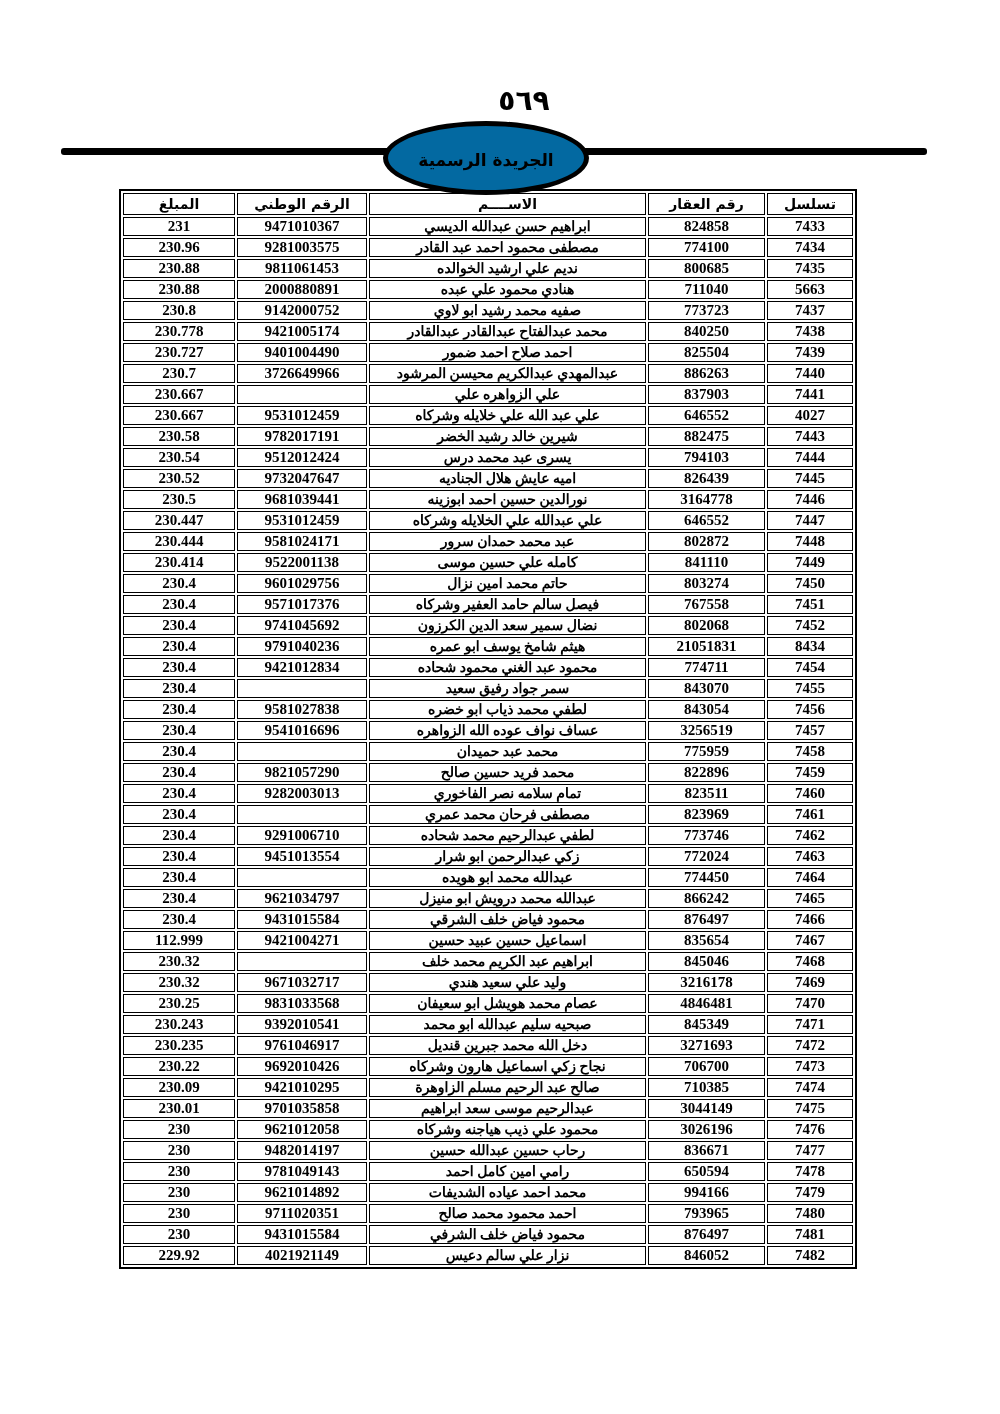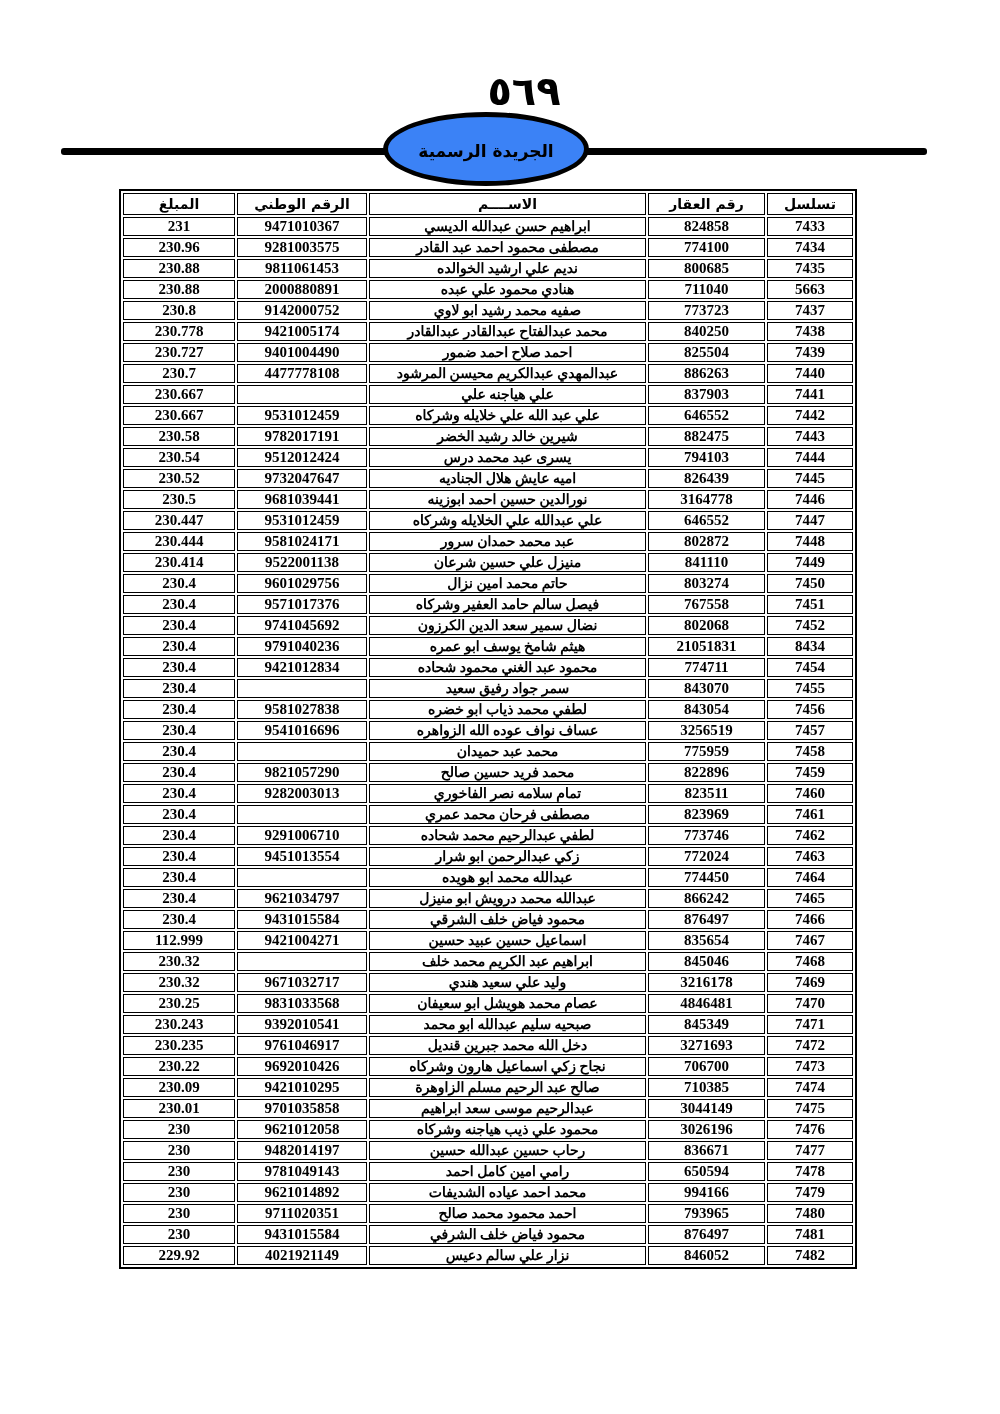--- a/index.html
+++ b/index.html
@@ -4,33 +4,33 @@
 <style>
   html,body{margin:0;padding:0;}
   body{
     width:1000px;height:1414px;
     background:#ffffff;color:#000;
     position:relative;overflow:hidden;
     font-family:"DejaVu Sans", sans-serif;
     direction:rtl;
   }
   .page-number{
-    position:absolute;top:68px;left:0;width:100%;
+    position:absolute;top:84px;left:0;width:100%;
     box-sizing:border-box;padding-left:48px;
-    text-align:center;font-size:40px;font-weight:bold;
+    text-align:center;font-size:28px;font-weight:bold;
     letter-spacing:1px;
     font-family:"DejaVu Sans", sans-serif;
   }
   .divider{
     position:absolute;top:148px;left:61px;width:866px;height:7px;
     background:#000;border-radius:3px;
   }
   .banner{
-    position:absolute;top:112px;left:383px;width:206px;height:74px;
-    box-sizing:border-box;background:#3b82f6;border:5px solid #000;
+    position:absolute;top:121px;left:383px;width:206px;height:74px;
+    box-sizing:border-box;background:#0369a1;border:5px solid #000;
     border-radius:50%;display:flex;align-items:center;justify-content:center;
     z-index:2;
   }
   .banner-text{
     font-size:17px;font-weight:bold;white-space:nowrap;
     padding-top:4px;
   }
   table.gazette{
     position:absolute;top:189px;left:119px;width:734px;
     table-layout:fixed;
@@ -136,32 +136,32 @@
     <td class="num">7439</td>
     <td class="num">825504</td>
     <td class="name">احمد صلاح احمد ضمور</td>
     <td class="num">9401004490</td>
     <td class="num">230.727</td>
   </tr>
       <tr>
     <td class="num">7440</td>
     <td class="num">886263</td>
     <td class="name">عبدالمهدي عبدالكريم محيسن المرشود</td>
-    <td class="num">4477778108</td>
+    <td class="num">3726649966</td>
     <td class="num">230.7</td>
   </tr>
       <tr>
     <td class="num">7441</td>
     <td class="num">837903</td>
-    <td class="name">علي هياجنه علي</td>
+    <td class="name">علي الزواهره علي</td>
     <td class="num"></td>
     <td class="num">230.667</td>
   </tr>
       <tr>
-    <td class="num">7442</td>
+    <td class="num">4027</td>
     <td class="num">646552</td>
     <td class="name">علي عبد الله علي خلايله وشركاه</td>
     <td class="num">9531012459</td>
     <td class="num">230.667</td>
   </tr>
       <tr>
     <td class="num">7443</td>
     <td class="num">882475</td>
     <td class="name">شيرين خالد رشيد الخضر</td>
     <td class="num">9782017191</td>
@@ -198,21 +198,21 @@
       <tr>
     <td class="num">7448</td>
     <td class="num">802872</td>
     <td class="name">عبد محمد حمدان سرور</td>
     <td class="num">9581024171</td>
     <td class="num">230.444</td>
   </tr>
       <tr>
     <td class="num">7449</td>
     <td class="num">841110</td>
-    <td class="name">منيزل علي حسين شرعان</td>
+    <td class="name">كامله علي حسين موسى</td>
     <td class="num">9522001138</td>
     <td class="num">230.414</td>
   </tr>
       <tr>
     <td class="num">7450</td>
     <td class="num">803274</td>
     <td class="name">حاتم محمد امين نزال</td>
     <td class="num">9601029756</td>
     <td class="num">230.4</td>
   </tr>

